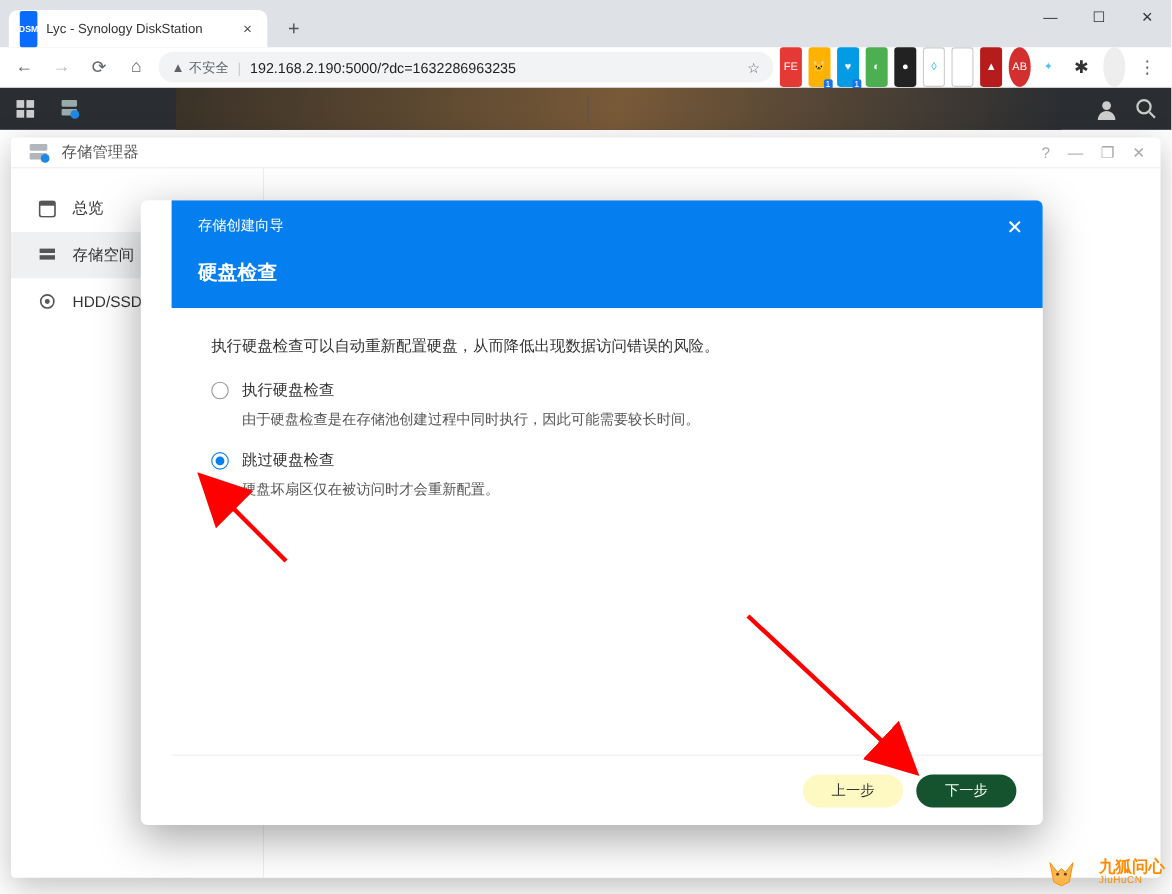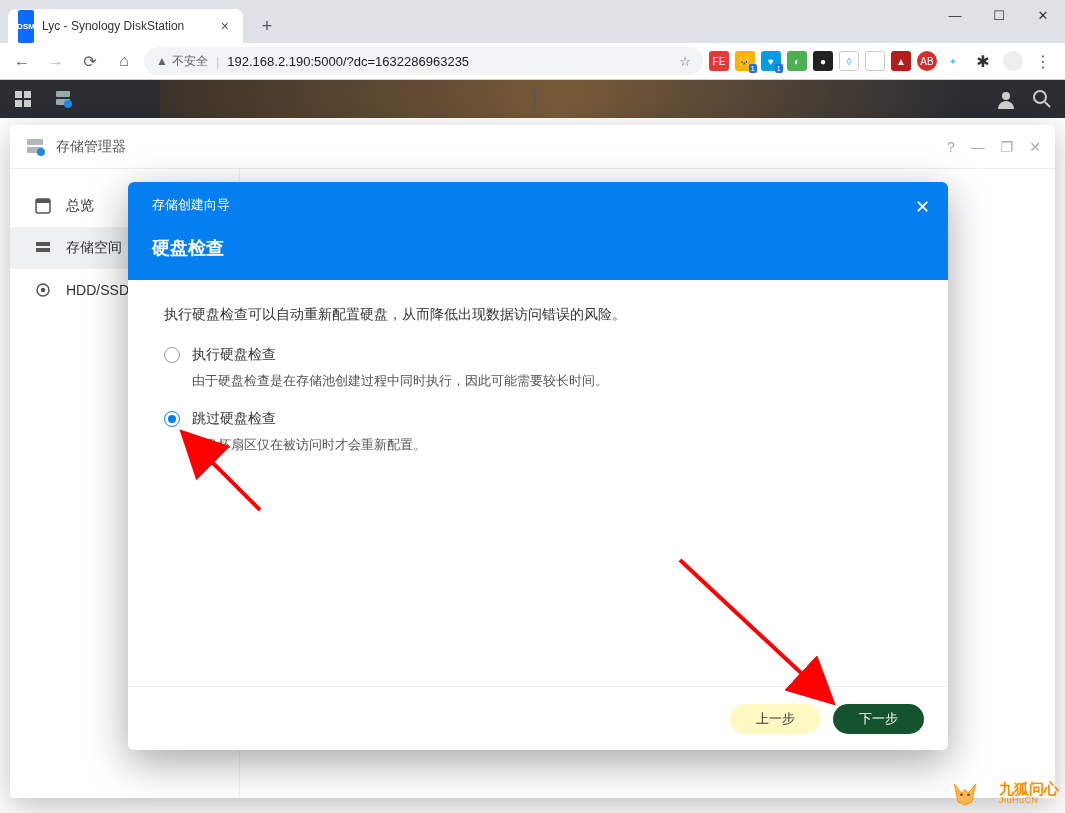--- a/index.html
+++ b/index.html
@@ -17,44 +17,44 @@
 
   .addr-bar { height: 37px; background: #fff; border-bottom: 1px solid #d0d0d0; display: flex; align-items: center; padding: 0 8px; gap: 6px; }
   .nav-icon { width: 28px; height: 28px; display: flex; align-items: center; justify-content: center; color: #5f6368; font-size: 16px; }
   .nav-icon.disabled { color: #bbb; }
   .url-box { flex: 1; height: 28px; background: #f1f3f4; border-radius: 14px; display: flex; align-items: center; padding: 0 12px; font-size: 13px; color: #555; gap: 8px; max-width: 590px; }
   .url-warn { display: flex; align-items: center; gap: 4px; color: #5f6368; font-size: 12px; }
   .url-sep { color: #ccc; }
   .url-text { color: #202124; }
   .url-star { margin-left: auto; color: #5f6368; }
   .ext-row { display: flex; align-items: center; gap: 6px; margin-left: auto; }
-  .ext { width: 20px; height: 20px; border-radius: 3px; display: flex; align-items: center; justify-content: center; font-size: 10px; color: #fff; position: relative; }
+  .ext { width: 20px; height: 36px; border-radius: 3px; display: flex; align-items: center; justify-content: center; font-size: 10px; color: #fff; position: relative; }
   .ext .badge { position: absolute; bottom: -2px; right: -2px; background: #1a73e8; color: #fff; font-size: 8px; padding: 0 2px; border-radius: 2px; }
 
   
   .dsm-bar { height: 38px; background: #2a2d32; display: flex; align-items: center; padding: 0 12px; gap: 18px; position: relative; }
   .dsm-bg { position: absolute; left: 160px; right: 100px; top: 0; bottom: 0; background: linear-gradient(100deg, #3a3228 0%, #785a38 50%, #2a2d32 100%); }
   .dsm-icon { width: 22px; height: 22px; color: #c8c8c8; display: flex; align-items: center; justify-content: center; z-index: 1; }
   .dsm-right { margin-left: auto; display: flex; gap: 14px; z-index: 1; }
   .dsm-sep { width:1px; background:#555; height:24px; z-index:1; margin-left:auto; }
 
   
   .app-window { position: absolute; left: 10px; top: 125px; right: 10px; bottom: 15px; background: #fff; border-radius: 4px; box-shadow: 0 8px 30px rgba(0,0,0,.25); display: flex; flex-direction: column; }
-  .app-header { height: 44px; display: flex; align-items: center; padding: 0 14px; color: #555; font-size: 14px; border-bottom: 1px solid #eee; }
+  .app-header { height: 28px; display: flex; align-items: center; padding: 0 14px; color: #555; font-size: 14px; border-bottom: 1px solid #eee; }
   .app-header-icon { width: 22px; height: 22px; margin-right: 10px; display:flex; align-items:center; justify-content:center; }
   .app-header-ctrls { margin-left: auto; display: flex; gap: 16px; color: #aaa; font-size: 14px; }
   .app-body { flex: 1; display: flex; }
   .sidebar { width: 230px; border-right: 1px solid #eee; padding-top: 16px; }
   .side-item { height: 42px; display: flex; align-items: center; padding: 0 24px; font-size: 14px; color: #333; gap: 14px; }
   .side-item.active { background: #eef0f2; }
   .side-icon { width: 18px; height: 18px; display: flex; align-items: center; justify-content: center; color: #555; }
   .main { flex: 1; position: relative; }
 
   
-  .modal { position: absolute; left: 128px; top: 182px; width: 820px; height: 568px; background: #fff; border-radius: 6px; box-shadow: 0 12px 40px rgba(0,0,0,.35); display: flex; flex-direction: column; overflow: hidden; }
+  .modal { position: absolute; left: 128px; top: 182px; width: 820px; height: 568px; background: #fff; border-radius: 6px; box-shadow: 0 12px 40px rgba(0,0,0,.35); display: flex; flex-direction: column; overflow: hidden; padding-left: 28px; }
   .modal-head { background: #057fef; color: #fff; padding: 14px 24px 20px; }
   .modal-title-small { font-size: 13px; }
   .modal-close { position: absolute; right: 18px; top: 14px; color: #fff; font-size: 18px; }
   .modal-subtitle { font-size: 18px; font-weight: bold; margin-top: 22px; }
   .modal-body { flex: 1; padding: 26px 36px; font-size: 14px; color: #333; }
   .modal-desc { margin-bottom: 22px; }
   .radio-row { display: flex; align-items: center; gap: 12px; margin-bottom: 8px; }
   .radio { width: 16px; height: 16px; border: 1px solid #999; border-radius: 50%; display: flex; align-items: center; justify-content: center; }
   .radio.checked { border-color: #057fef; }
   .radio.checked::after { content: ""; width: 8px; height: 8px; background: #057fef; border-radius: 50%; }

